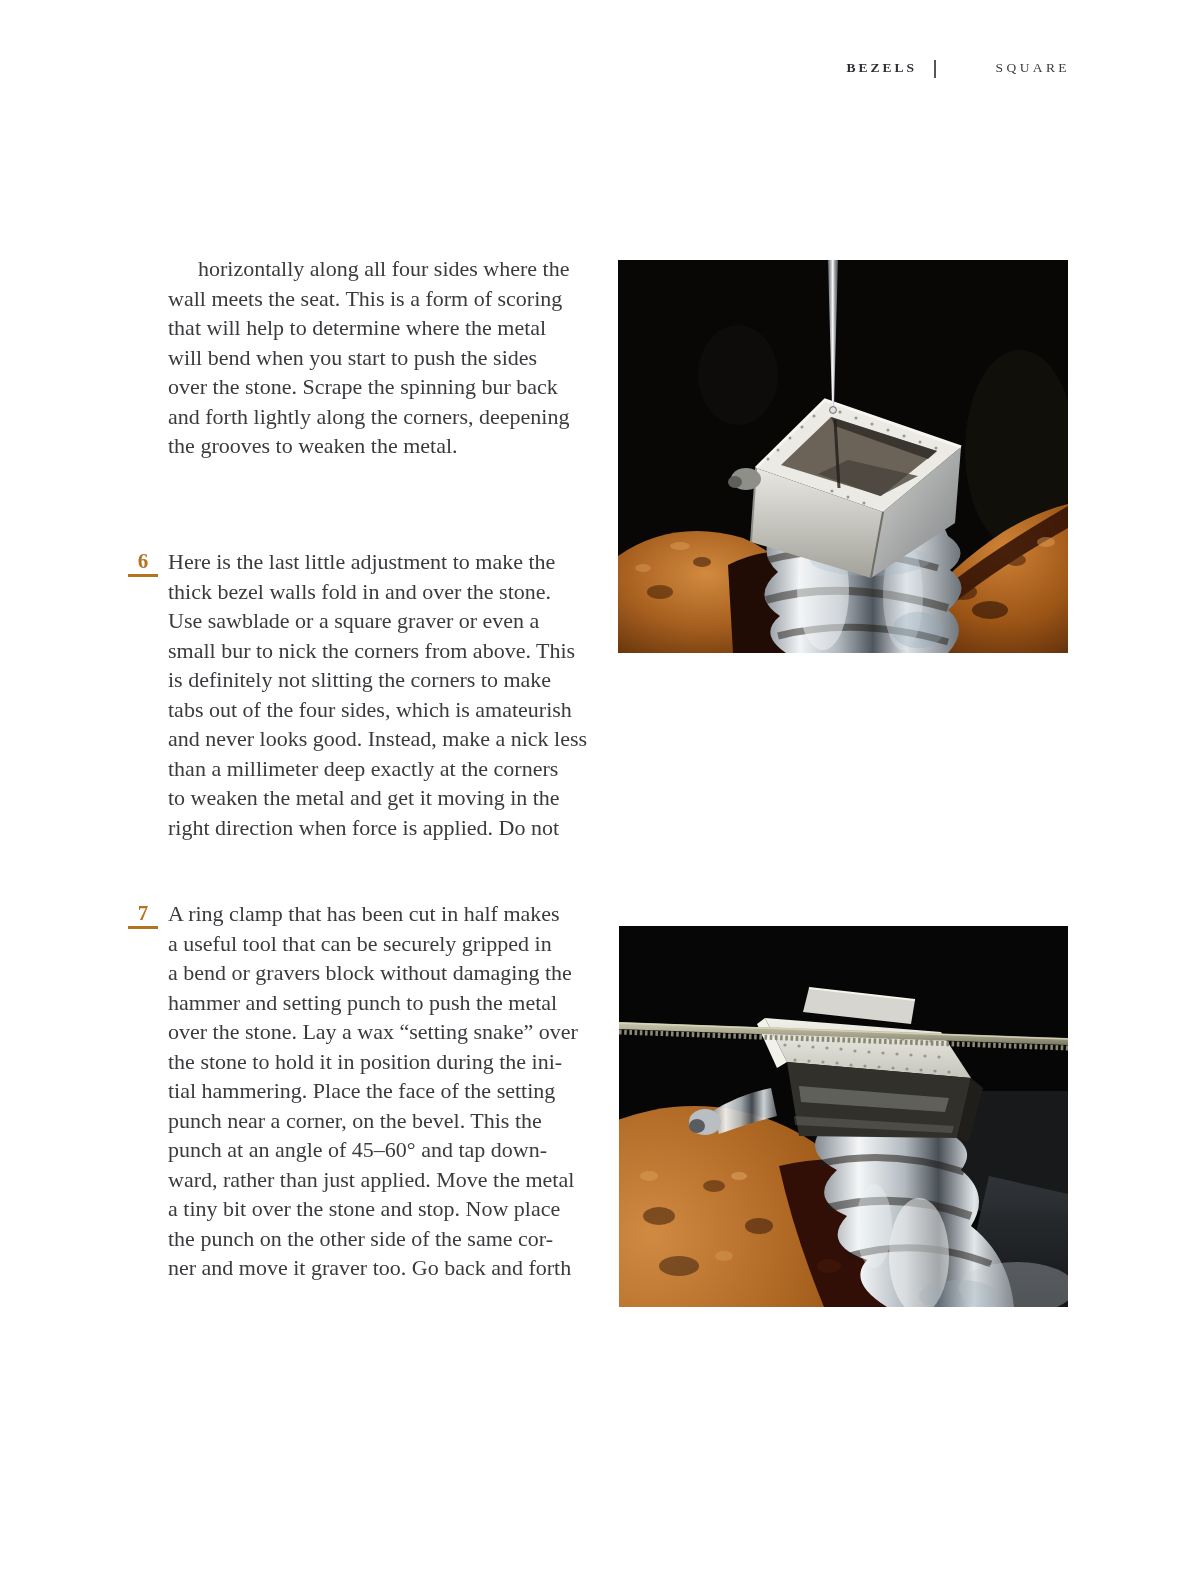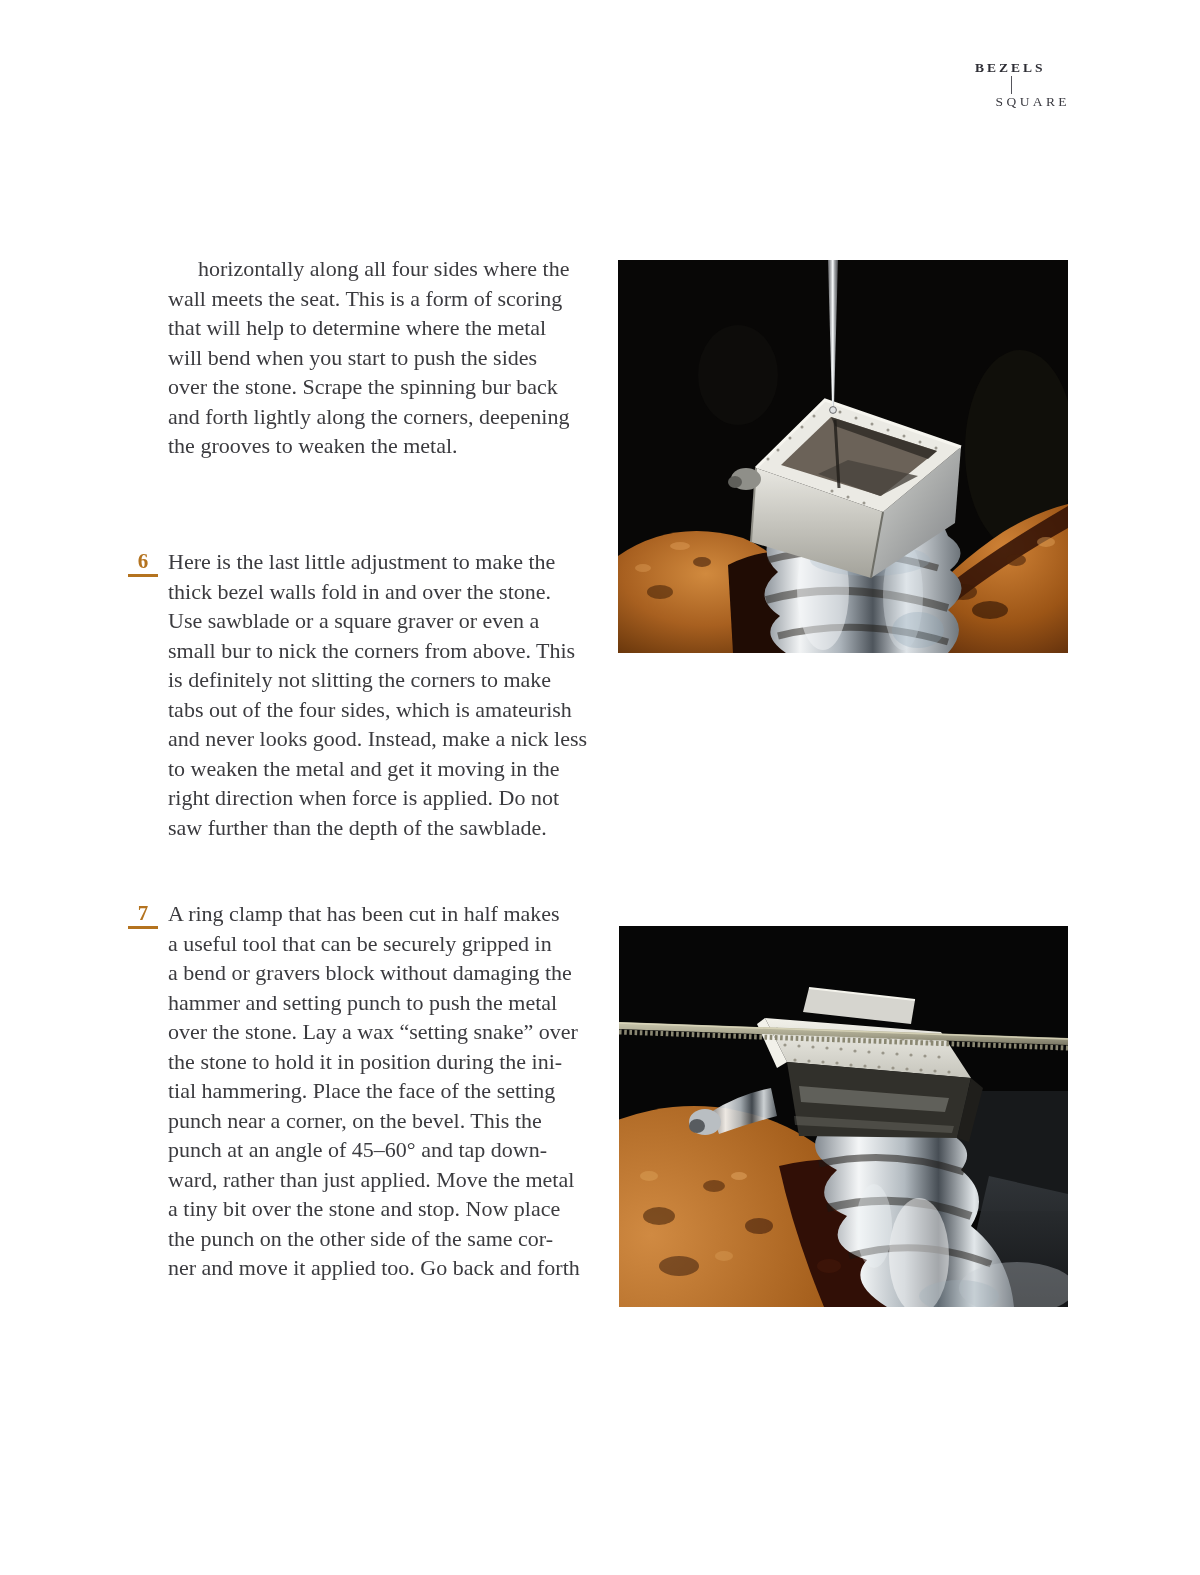--- a/index.html
+++ b/index.html
@@ -10,24 +10,23 @@
     height: 1575px;
     background: #ffffff;
     font-family: "Liberation Serif", serif;
     overflow: hidden;
   }
   .running-head {
     position: absolute;
     top: 60px;
     right: 130px;
     display: flex;
-    align-items: center;
+    align-items: flex-start;
     color: #2e2e35;
     font-size: 13.5px;
-    flex-direction: column;
   }
   .rh-section { font-weight: bold; letter-spacing: 3px; }
   .rh-divider {
     display: inline-block;
     width: 1.5px;
     height: 18px;
     background: #55555c;
     margin: 0 15px 0 17px;
   }
   .rh-sub { font-weight: normal; letter-spacing: 3.4px; color: #3a3a41; margin-left: 45px; }
@@ -89,40 +88,40 @@
 
   <div class="step-num step-num-6">6</div>
   <div class="text step-text-6">
       <div class="tline">Here is the last little adjustment to make the</div>
       <div class="tline">thick bezel walls fold in and over the stone.</div>
       <div class="tline">Use sawblade or a square graver or even a</div>
       <div class="tline">small bur to nick the corners from above. This</div>
       <div class="tline">is definitely not slitting the corners to make</div>
       <div class="tline">tabs out of the four sides, which is amateurish</div>
       <div class="tline">and never looks good. Instead, make a nick less</div>
+      <div class="tline">than a millimeter deep exactly at the corners</div>
       <div class="tline">to weaken the metal and get it moving in the</div>
       <div class="tline">right direction when force is applied. Do not</div>
-      <div class="tline">saw further than the depth of the sawblade.</div>
     </div>
 
   <div class="step-num step-num-7">7</div>
   <div class="text step-text-7">
       <div class="tline">A ring clamp that has been cut in half makes</div>
       <div class="tline">a useful tool that can be securely gripped in</div>
       <div class="tline">a bend or gravers block without damaging the</div>
       <div class="tline">hammer and setting punch to push the metal</div>
       <div class="tline">over the stone. Lay a wax “setting snake” over</div>
       <div class="tline">the stone to hold it in position during the ini-</div>
       <div class="tline">tial hammering. Place the face of the setting</div>
       <div class="tline">punch near a corner, on the bevel. This the</div>
       <div class="tline">punch at an angle of 45–60° and tap down-</div>
       <div class="tline">ward, rather than just applied. Move the metal</div>
       <div class="tline">a tiny bit over the stone and stop. Now place</div>
       <div class="tline">the punch on the other side of the same cor-</div>
-      <div class="tline">ner and move it applied too. Go back and forth</div>
+      <div class="tline">ner and move it graver too. Go back and forth</div>
     </div>
 
   <figure class="photo photo1" aria-label="Close-up photo: thin bur needle scoring inside a square silver bezel box on a carved silver ring shank, over mottled orange stone, black background">
     <svg viewBox="0 0 450 393" width="450" height="393">
       <defs>
         <radialGradient id="p1stoneL" cx="45%" cy="35%" r="85%">
           <stop offset="0" stop-color="#d18a3e"></stop>
             <stop offset="0.5" stop-color="#a86020"></stop>
             <stop offset="1" stop-color="#5f3008"></stop>
         </radialGradient>

